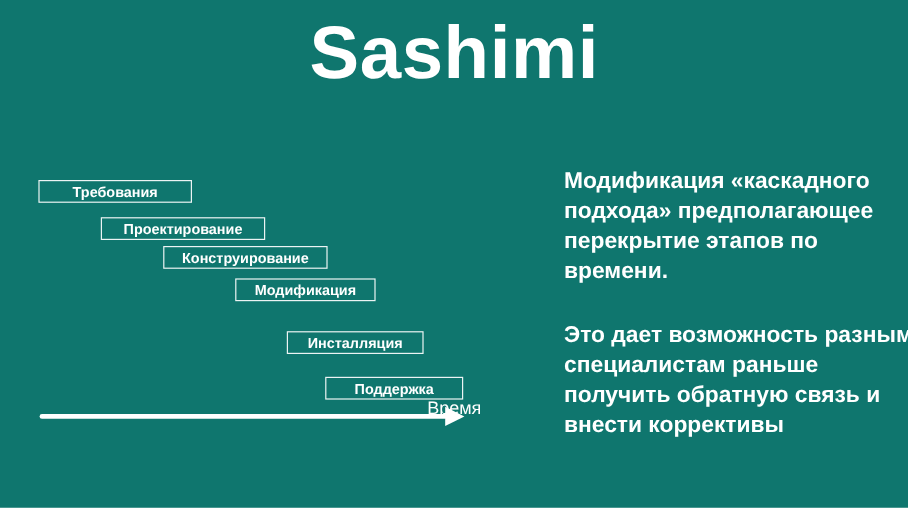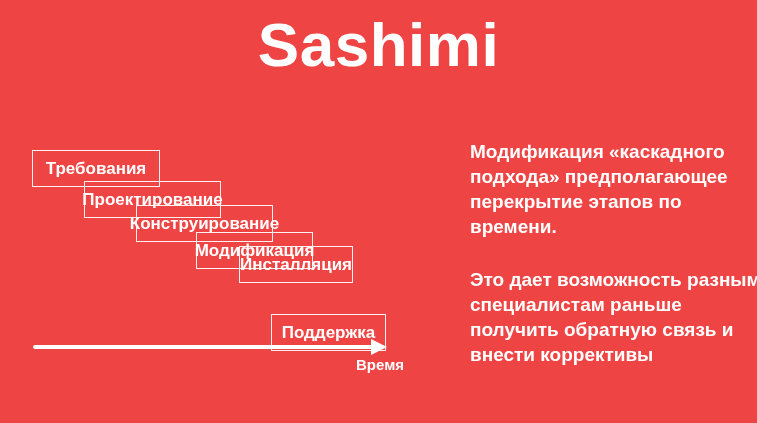--- a/index.html
+++ b/index.html
@@ -1,53 +1,53 @@
 <!DOCTYPE html>
 <html><head>
 <meta charset="utf-8">
 <style>
   html, body { margin: 0; padding: 0; }
   .slide {
     position: relative;
     width: 757px;
     height: 423px;
-    background: #ef4444;
+    background: #0f766e;
     font-family: "Liberation Sans", sans-serif;
     overflow: hidden;
   }
   .title {
     position: absolute;
     top: 8px;
     left: 0;
     width: 100%;
     text-align: center;
     color: #FFFFFF;
     font-size: 62px;
     font-weight: bold;
     letter-spacing: 0.5px;
     line-height: 1.2;
   }
   .stage {
     position: absolute;
-    height: 37px;
+    height: 19px;
     box-sizing: border-box;
     border: 1.5px solid rgba(255,255,255,0.92);
     color: #FFFFFF;
-    font-size: 17px;
+    font-size: 12px;
     font-weight: bold;
     display: flex;
     align-items: center;
     justify-content: center;
     white-space: nowrap;
   }
   .stage-1 { left: 32px;  top: 150px; width: 128px; }
   .stage-2 { left: 84px;  top: 181px; width: 137px; }
   .stage-3 { left: 136px; top: 205px; width: 137px; text-align: center; }
   .stage-4 { left: 196px; top: 232px; width: 117px; }
-  .stage-5 { left: 239px; top: 246px; width: 114px; }
+  .stage-5 { left: 239px; top: 276px; width: 114px; }
   .stage-6 { left: 271px; top: 285px; width: 115px; margin-top: 29px; }
   .arrow-shaft {
     position: absolute;
     left: 33px;
     top: 345px;
     width: 340px;
     height: 4px;
     background: #FFFFFF;
     border-radius: 2px;
   }
@@ -57,24 +57,24 @@
     top: 339px;
     width: 0;
     height: 0;
     border-top: 8px solid transparent;
     border-bottom: 8px solid transparent;
     border-left: 16px solid #FFFFFF;
   }
   .axis-label {
     position: absolute;
     left: 356px;
-    top: 356px;
+    top: 332px;
     color: #FFFFFF;
     font-size: 15px;
-    font-weight: bold;
+    font-weight: normal;
   }
   .description {
     position: absolute;
     left: 470px;
     top: 114px;
     width: 302px;
     color: #FFFFFF;
     font-size: 19px;
     font-weight: bold;
     line-height: 25px;

